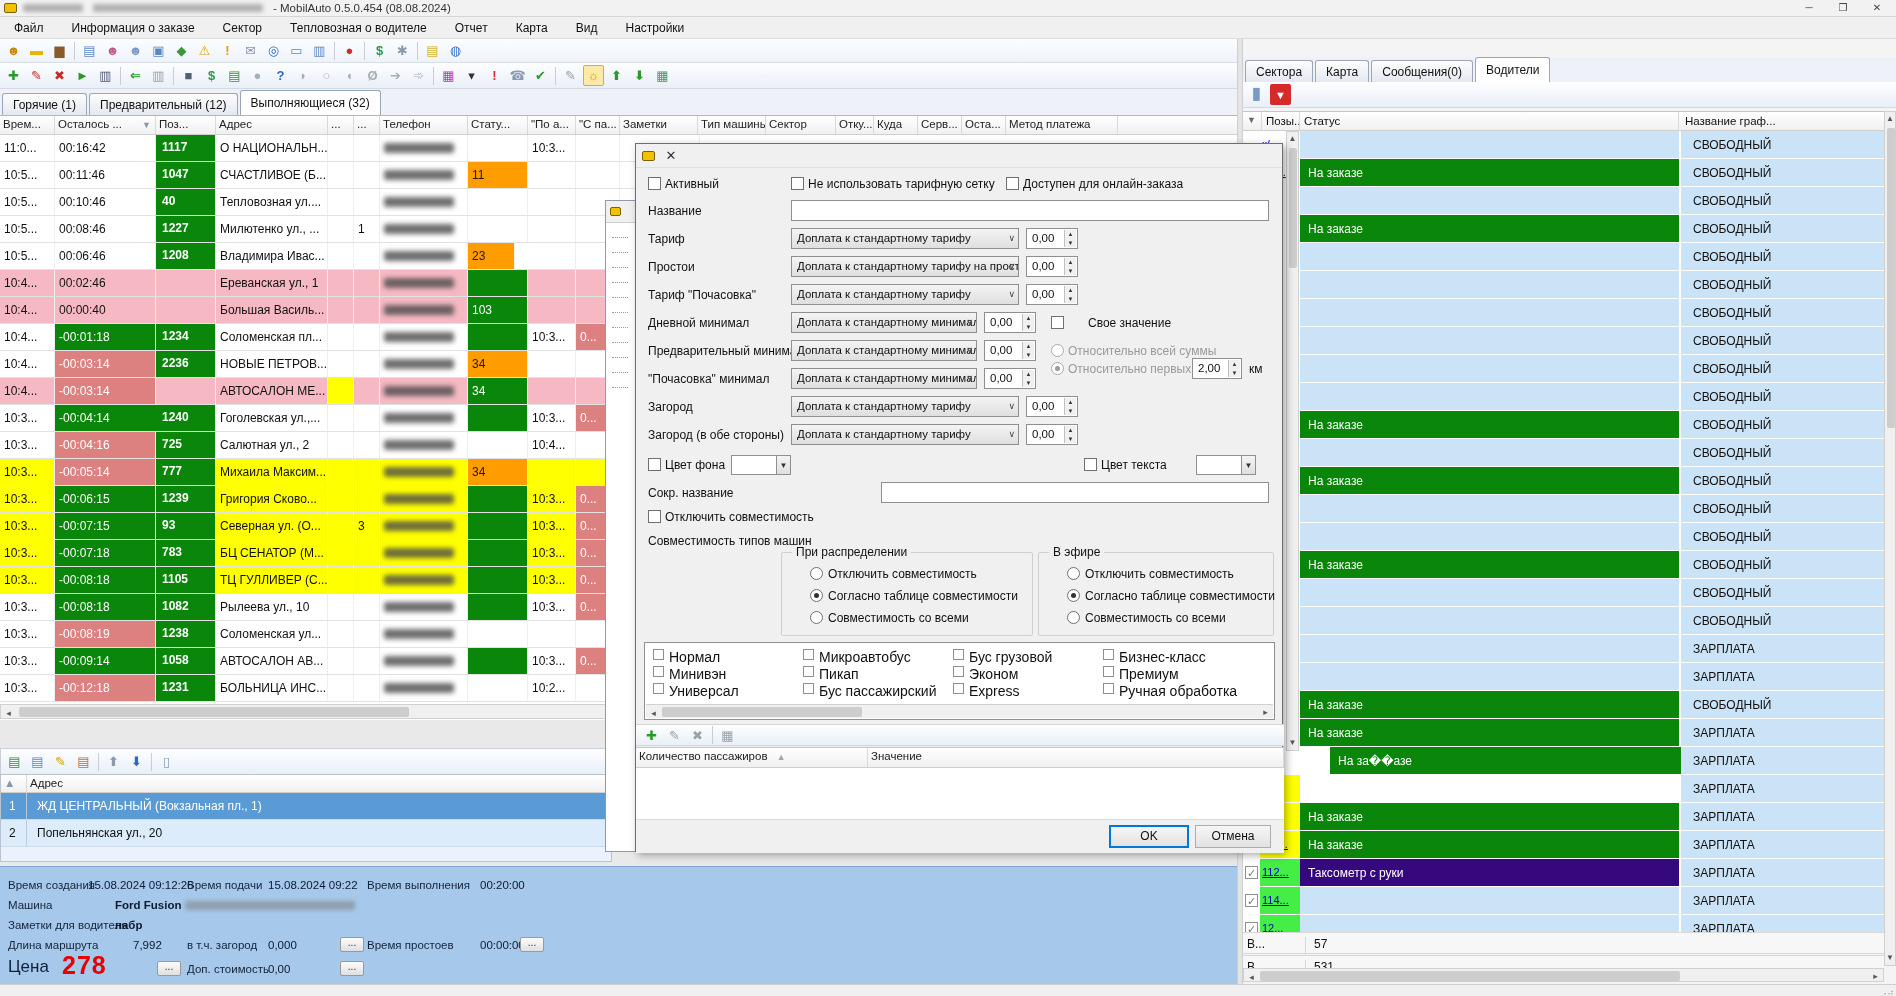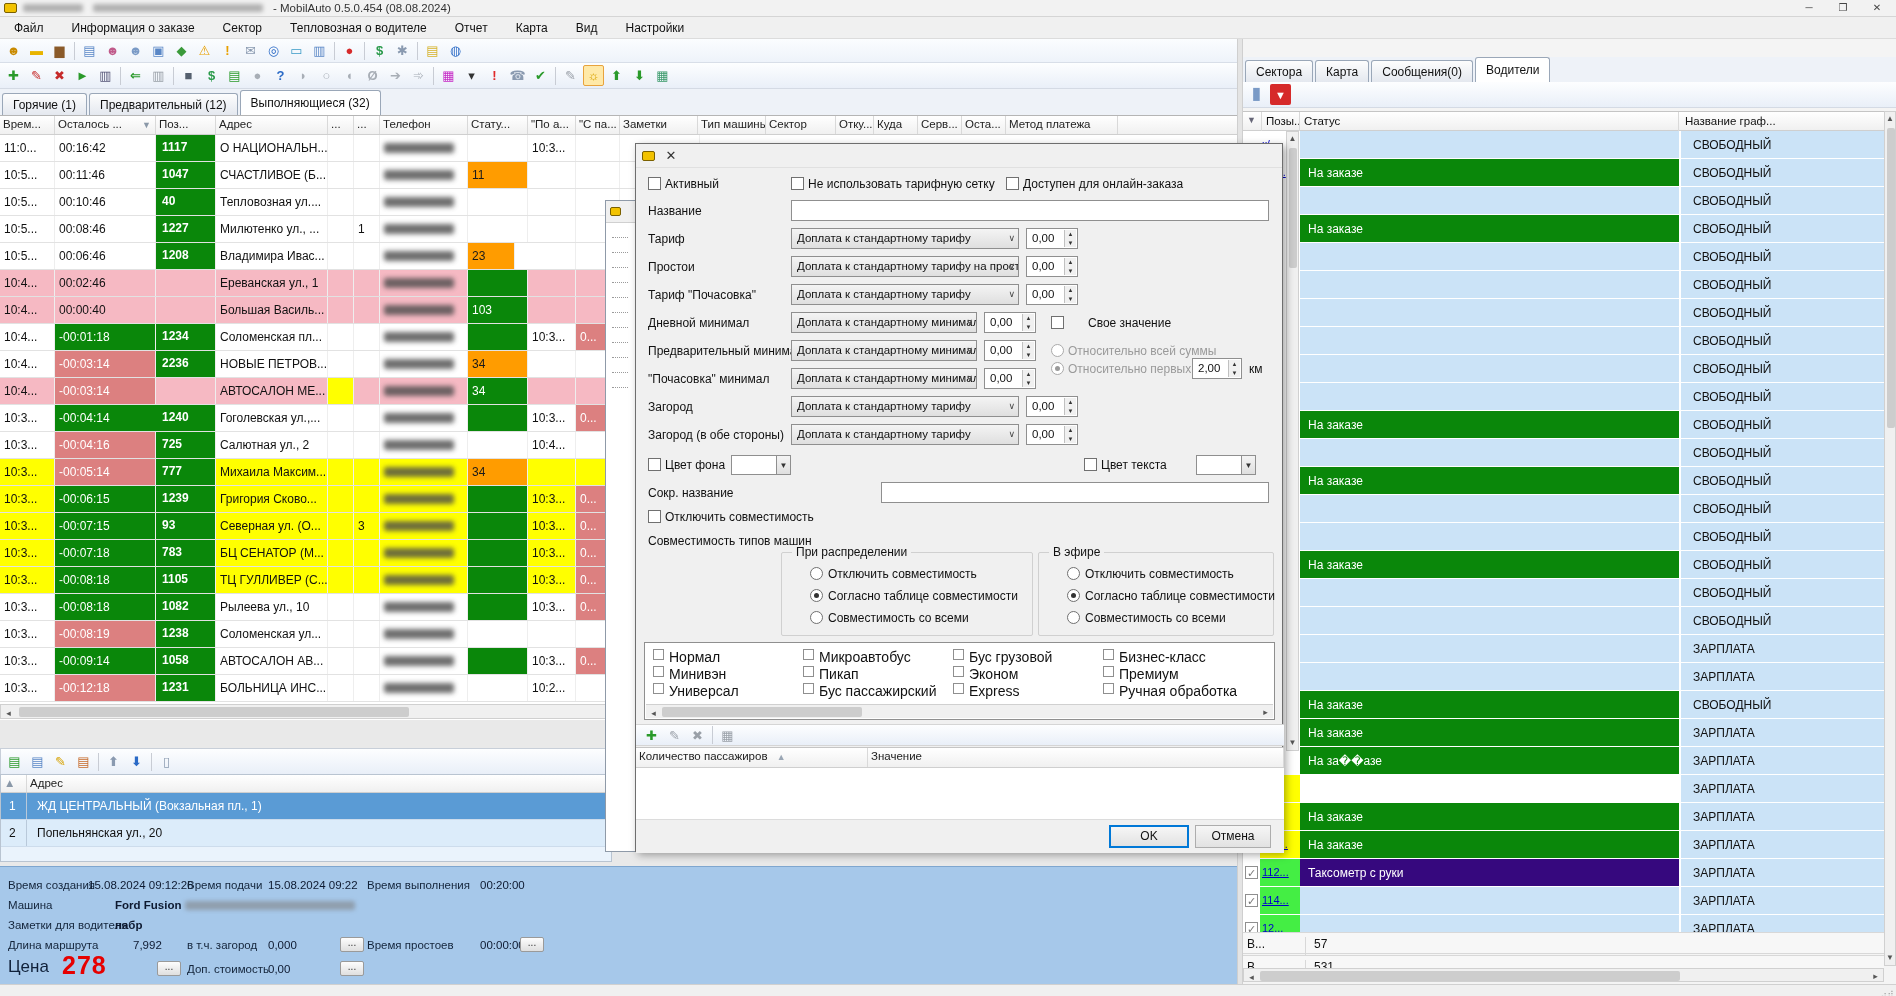--- a/index.html
+++ b/index.html
@@ -760,21 +760,21 @@
         <div class="d-status" style="background: rgb(10, 135, 10); color: rgb(255, 255, 255);">На заказе</div>
         <div class="d-right">СВОБОДНЫЙ</div>
         <div class="abs" style="left: 57px; top: 27px; width: 584px; height: 1px; background: rgb(255, 255, 255);"></div>
       </div>
       <div class="d-row" style="top: 588px;">
         <div class="d-status" style="background: rgb(10, 135, 10); color: rgb(255, 255, 255);">На заказе</div>
         <div class="d-right">ЗАРПЛАТА</div>
         <div class="abs" style="left: 57px; top: 27px; width: 584px; height: 1px; background: rgb(255, 255, 255);"></div>
       </div>
       <div class="d-row" style="top: 616px;">
-        <div class="d-status" style="background: rgb(10, 135, 10); color: rgb(255, 255, 255);">На за��азе</div>
+        <div class="d-status" style="background: rgb(10, 135, 10); color: rgb(255, 255, 255); margin-left: 30px;">На за��азе</div>
         <div class="d-right">ЗАРПЛАТА</div>
         <div class="abs" style="left: 57px; top: 27px; width: 584px; height: 1px; background: rgb(255, 255, 255);"></div>
       </div>
       <div class="d-row" style="top: 644px;">
         <div class="d-link" style="background: rgb(255, 255, 0);">08...</div>
         <div class="d-right">ЗАРПЛАТА</div>
         <div class="abs" style="left: 57px; top: 27px; width: 584px; height: 1px; background: rgb(255, 255, 255);"></div>
       </div>
       <div class="d-row" style="top: 672px;">
         <div class="d-cb">✓</div>

